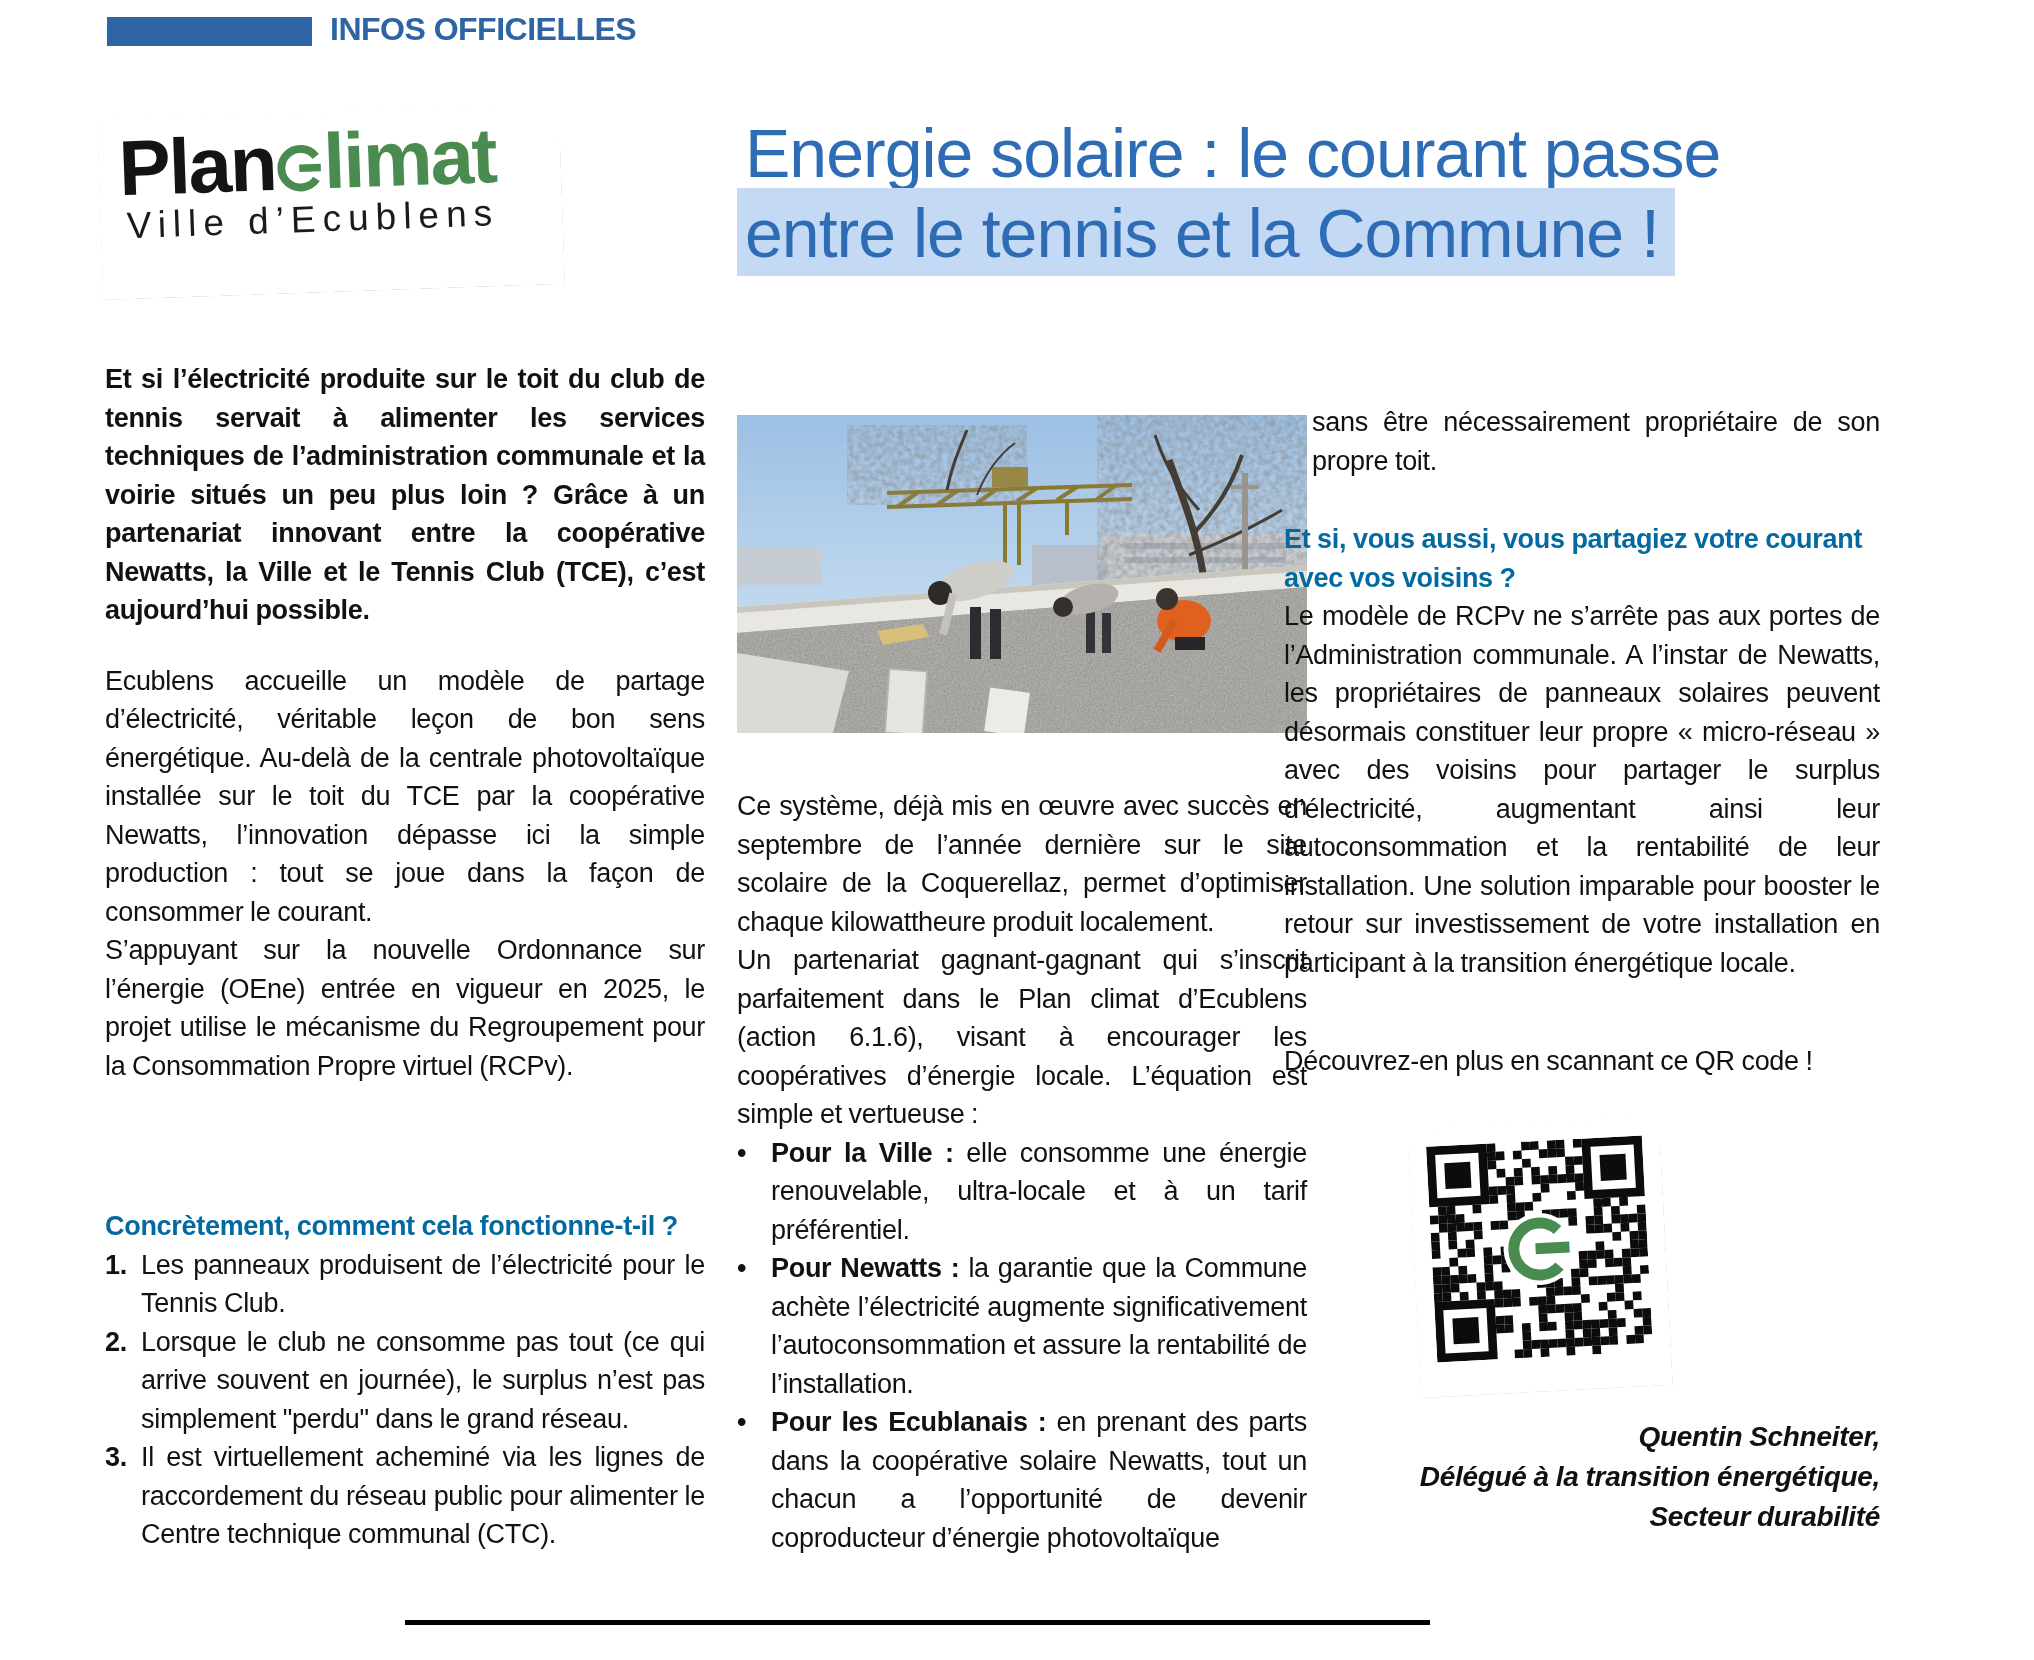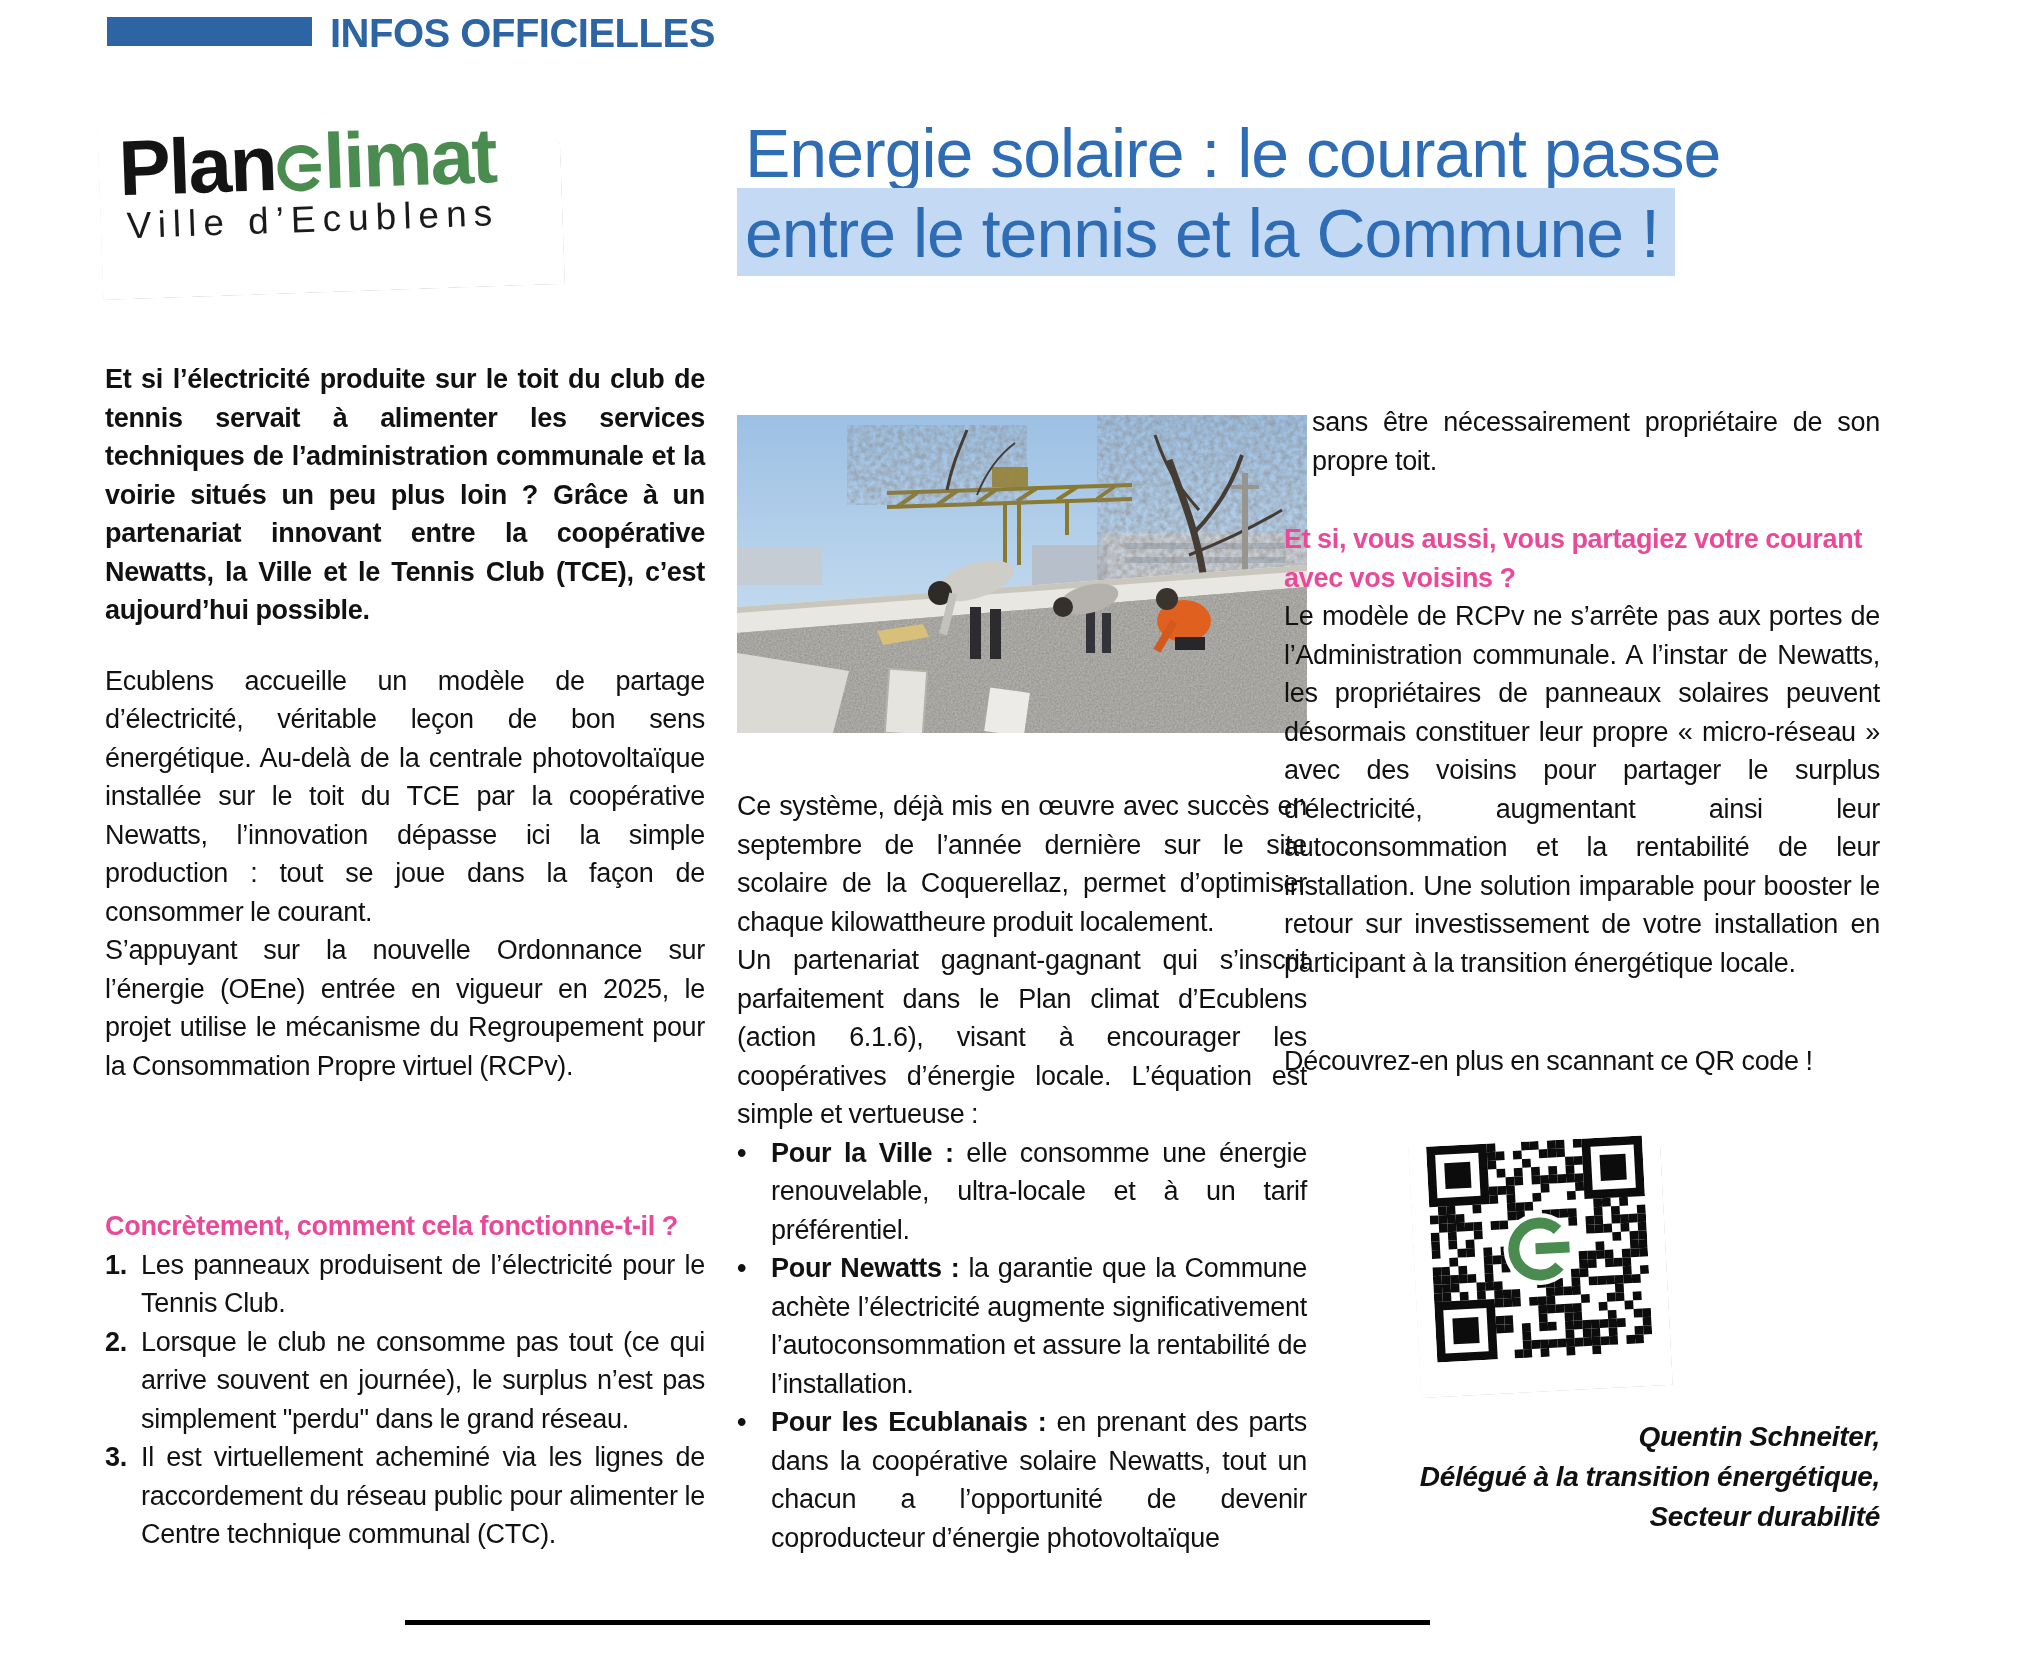--- a/index.html
+++ b/index.html
@@ -2,21 +2,21 @@
 <html><head>
 <meta charset="utf-8">
 <style>
   html,body{margin:0;padding:0;background:#ffffff;}
   .page{
     position:relative;width:2034px;height:1660px;background:#ffffff;overflow:hidden;
     font-family:"Liberation Sans", sans-serif;color:#111;
   }
   
   .kicker-bar{position:absolute;left:107px;top:17px;width:205px;height:29px;background:#2c64a4;}
-  .kicker-text{position:absolute;left:330px;top:11px;font-size:40px;font-weight:bold;
+  .kicker-text{position:absolute;left:330px;top:11px;font-size:32px;font-weight:bold;
     color:#2c64a4;letter-spacing:-0.5px;}
   
   .logo-card{
     position:absolute;left:100px;top:112px;width:462px;height:180px;background:#fff;
     transform:rotate(-2deg);transform-origin:50% 50%;
     box-shadow:4px 10px 14px rgba(0,0,0,0.32);
     clip-path:polygon(0 0, calc(100% - 40px) 0, 100% 40px, 100% 100%, 0 100%);
     padding:6px 0 0 20px;box-sizing:border-box;
   }
   .logo-line1{font-size:78px;font-weight:bold;letter-spacing:-2px;line-height:86px;white-space:nowrap;}
@@ -29,21 +29,21 @@
     color:#2e6db6;letter-spacing:-1px;}
   .title .hl{background:#c3d9f4;display:inline-block;margin-left:-8px;padding:10px 16px 8px 8px;}
   
   .col{position:absolute;font-size:27px;line-height:38.5px;text-align:justify;
     letter-spacing:-0.3px;word-spacing:-0.5px;color:#111;}
   .col p{margin:0;}
   #col1{left:105px;top:340px;width:600px;margin-top:20px;}
   #col2{left:737px;top:415px;width:570px;}
   #col3{left:1284px;top:403px;width:596px;}
   .intro{font-weight:bold;margin-bottom:32px !important;}
-  .subhead{color:#ec4899;font-weight:bold;text-align:left;}
+  .subhead{color:#0369a1;font-weight:bold;text-align:left;}
   #col1 .subhead{margin-top:122px;}
   .num-item{display:flex;margin:0;}
   .num-item .num{flex:0 0 36px;font-weight:bold;}
   .num-item .itxt{flex:1;text-align:justify;}
   .photo-wrap{width:570px;height:318px;margin-bottom:54px;overflow:hidden;}
   .bullet{display:flex;margin:0;}
   .bullet .b{flex:0 0 34px;font-weight:bold;}
   .bullet .btxt{flex:1;text-align:justify;}
   .bullet .blabel{font-weight:bold;}
   .hang{padding-left:28px;}

